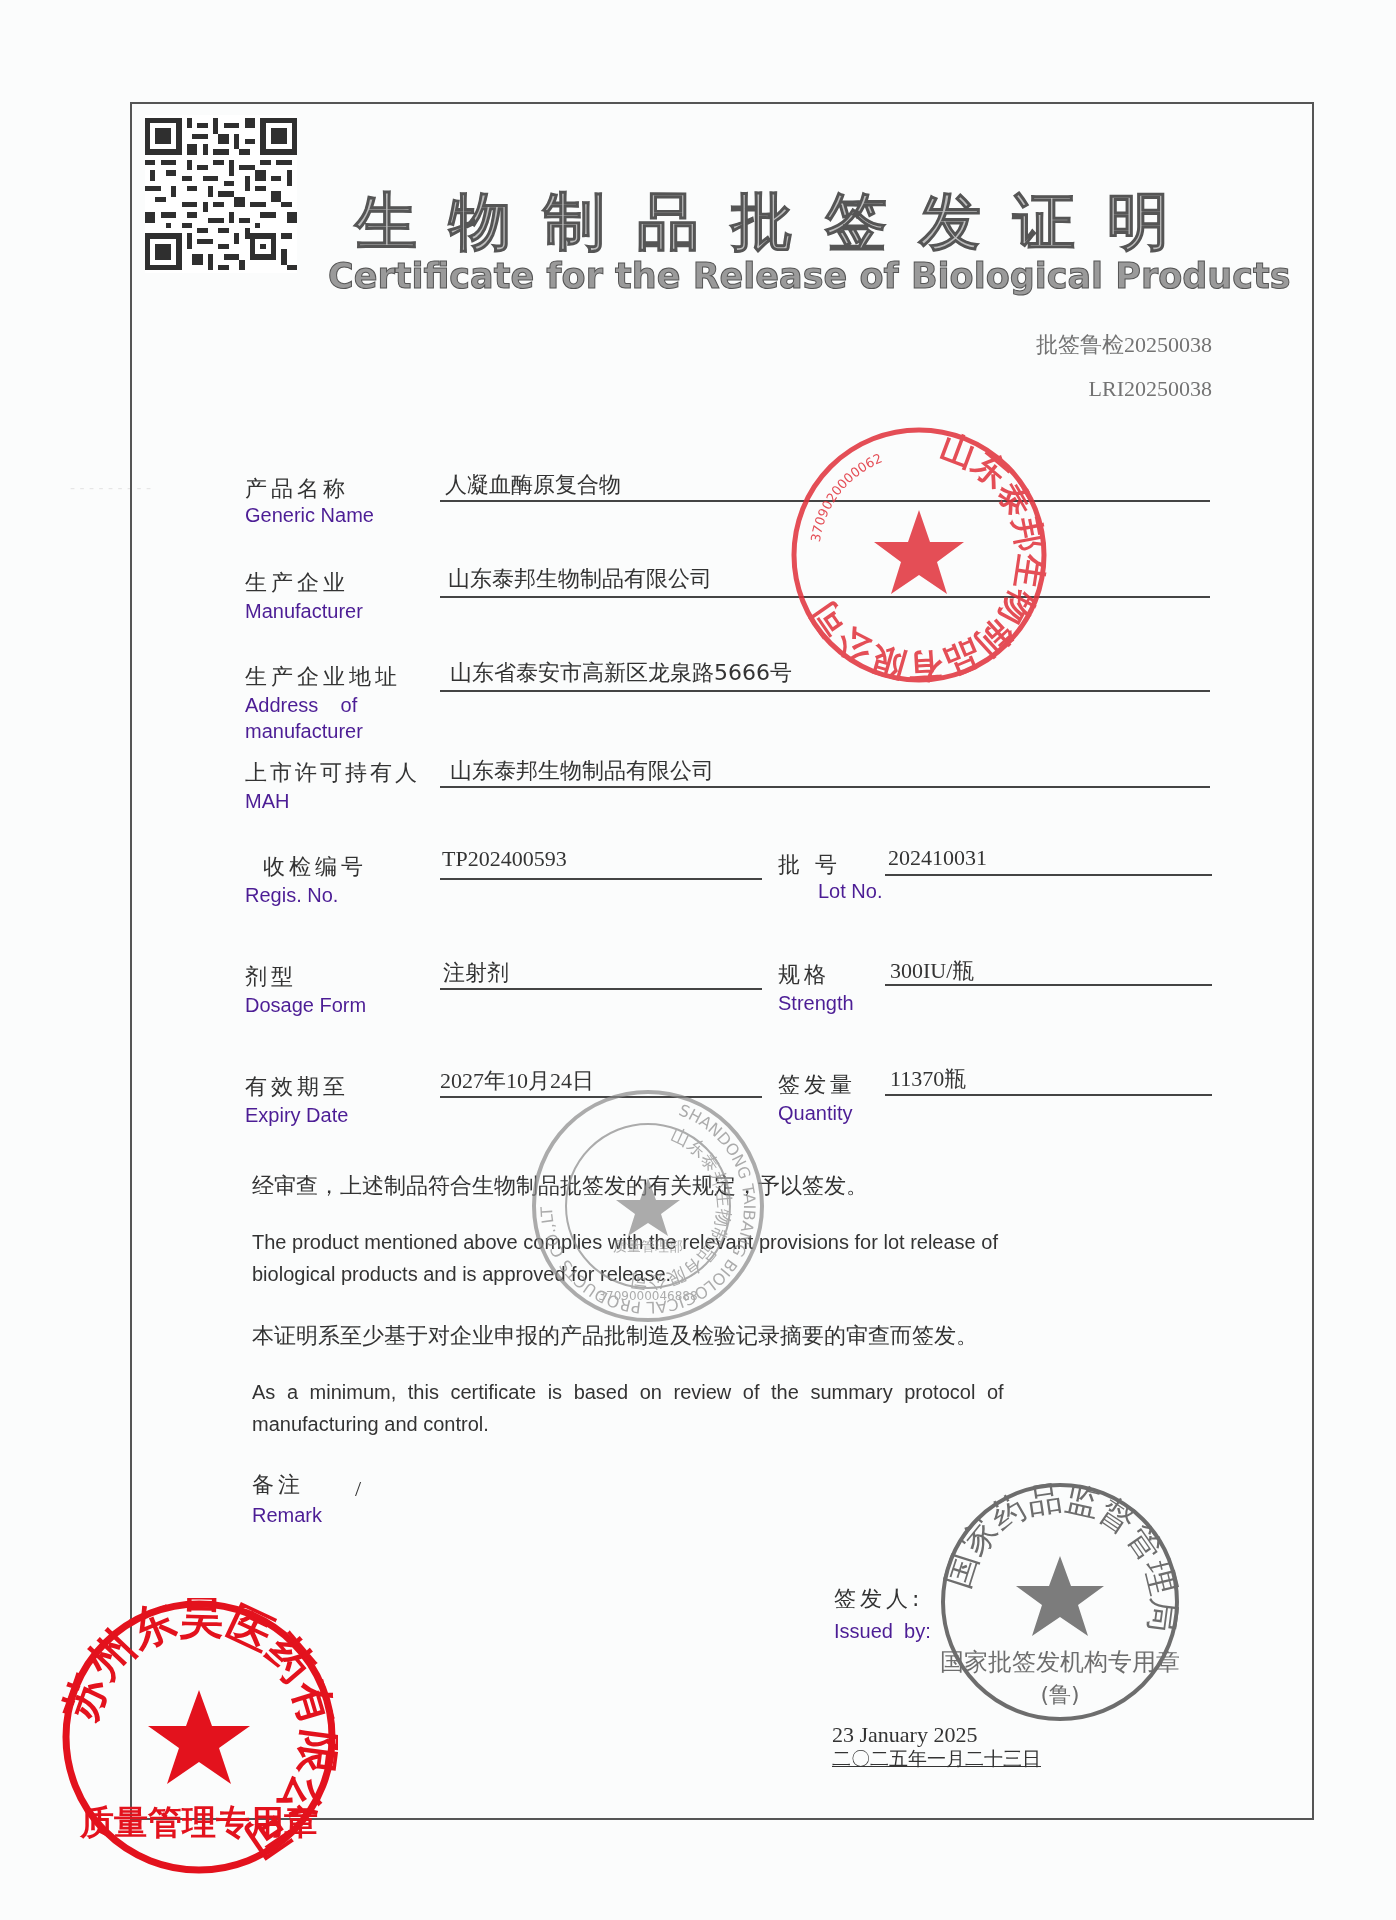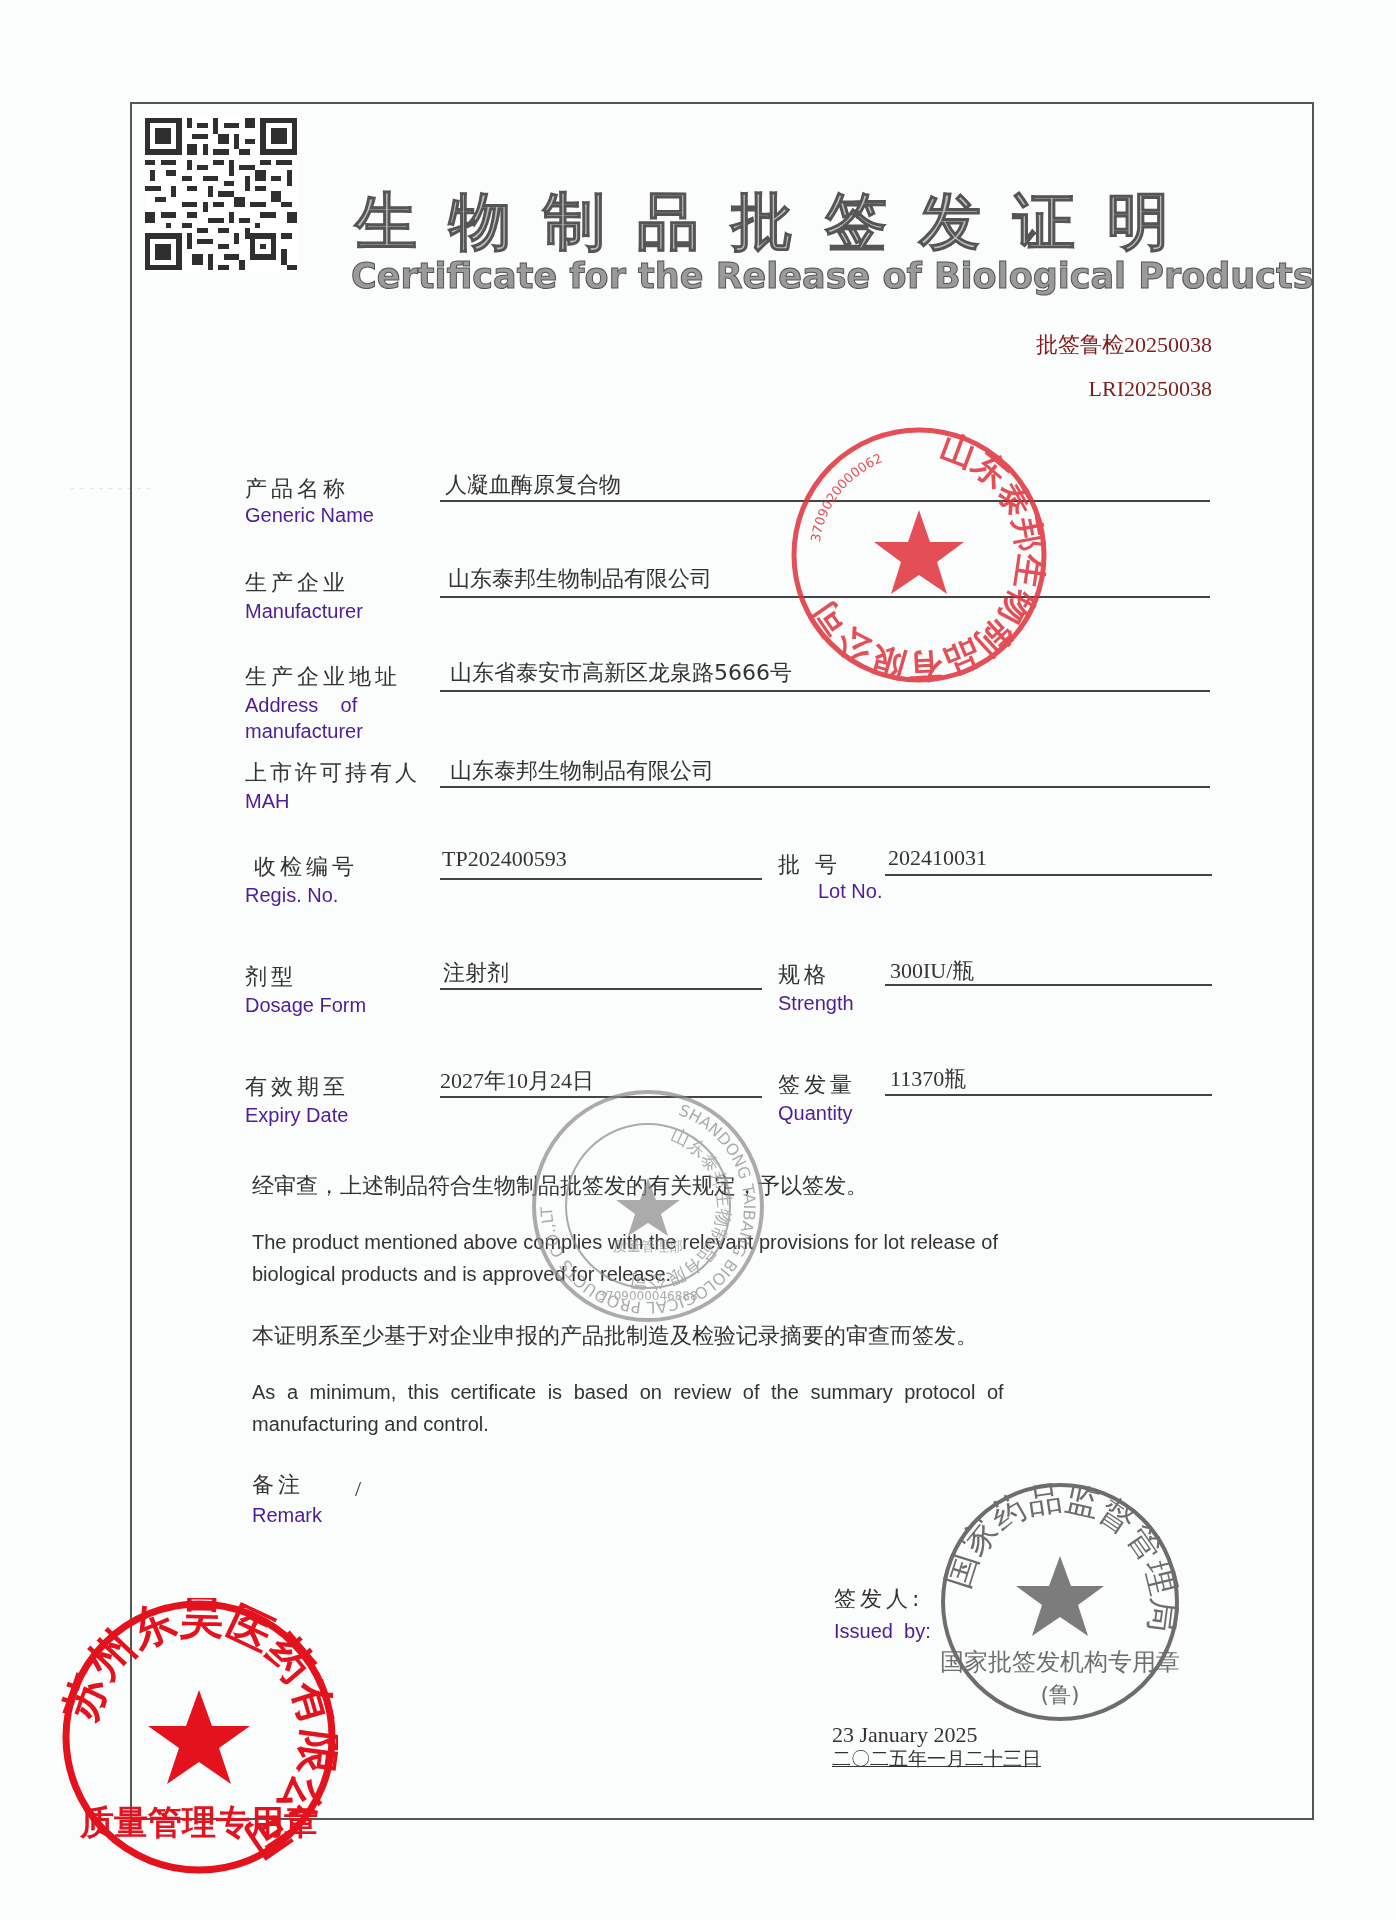--- a/index.html
+++ b/index.html
@@ -8,23 +8,23 @@
   .ghost { position:absolute; color:#e6e6e6; font-size:14px; }
   .frame { position:absolute; left:130px; top:102px; width:1184px; height:1718px;
            border:2px solid #555; box-sizing:border-box; }
   .qr { position:absolute; left:145px; top:115px; width:152px; height:158px;
         background:#fff; }
   .qr svg { width:100%; height:100%; }
   .title-cn { position:absolute; left:355px; top:180px; font-size:62px; letter-spacing:32px;
               color:#8a8a8a; font-weight:bold; font-family:"DejaVu Sans", sans-serif;
               -webkit-text-stroke:1px #555; color:#bdbdbd; }
   .title-en { position:absolute; left:328px; top:256px; font-size:35px; color:#9a9a9a;
-              font-weight:bold; -webkit-text-stroke:1px #555; letter-spacing:0px;margin-left:23px; }
+              font-weight:bold; -webkit-text-stroke:1px #555; letter-spacing:0px; }
   .cert-no { position:absolute; right:184px; font-family:"Liberation Serif", serif;
-             font-size:22px; color:#7f1d1d; }
+             font-size:22px; color:#737373; }
   .lab-cn { position:absolute; font-size:22px; color:#333; letter-spacing:4px; }
   .lab-en { position:absolute; font-size:20px; color:#4c1d95; font-family:"Liberation Sans", sans-serif; }
   .val { position:absolute; font-size:22px; color:#333; font-family:"Liberation Serif", serif; }
   .uline { position:absolute; height:2px; background:#444; }
   .para { position:absolute; left:252px; font-size:20px; color:#333; line-height:32px;
           font-family:"Liberation Sans", sans-serif; }
   .para.cn { font-size:22px; font-family:"DejaVu Sans", sans-serif; }
   .stamp { position:absolute; border-radius:50%; box-sizing:border-box; }
   .stamp svg { position:absolute; left:0; top:0; width:100%; height:100%; }
 </style>
@@ -70,21 +70,21 @@
 <div class="lab-en" style="left:245px;top:694px;white-space:pre;">Address    of</div>
 <div class="lab-en" style="left:245px;top:720px;">manufacturer</div>
 <div class="val" style="left:450px;top:658px;font-family:'DejaVu Sans',sans-serif;text-align:center;">山东省泰安市高新区龙泉路5666号</div>
 <div class="uline" style="left:440px;top:690px;width:770px;"></div>
 
 <div class="lab-cn" style="left:245px;top:758px;letter-spacing:3px;font-family:Liberation Serif, serif;">上市许可持有人</div>
 <div class="lab-en" style="left:245px;top:790px;">MAH</div>
 <div class="val" style="left:450px;top:756px;font-family:'DejaVu Sans',sans-serif;">山东泰邦生物制品有限公司</div>
 <div class="uline" style="left:440px;top:786px;width:770px;"></div>
 
-<div class="lab-cn" style="left:254px;top:852px;text-align:center;">收检编号</div>
+<div class="lab-cn" style="left:263px;top:852px;text-align:center;">收检编号</div>
 <div class="lab-en" style="left:245px;top:884px;">Regis. No.</div>
 <div class="val" style="left:442px;top:846px;">TP202400593</div>
 <div class="uline" style="left:440px;top:878px;width:322px;"></div>
 
 <div class="lab-cn" style="left:778px;top:850px;">批 号</div>
 <div class="lab-en" style="left:778px;top:880px;margin-left:40px;">Lot No.</div>
 <div class="val" style="left:888px;top:845px;">202410031</div>
 <div class="uline" style="left:885px;top:874px;width:327px;"></div>
 
 <div class="lab-cn" style="left:245px;top:962px;">剂型</div>

